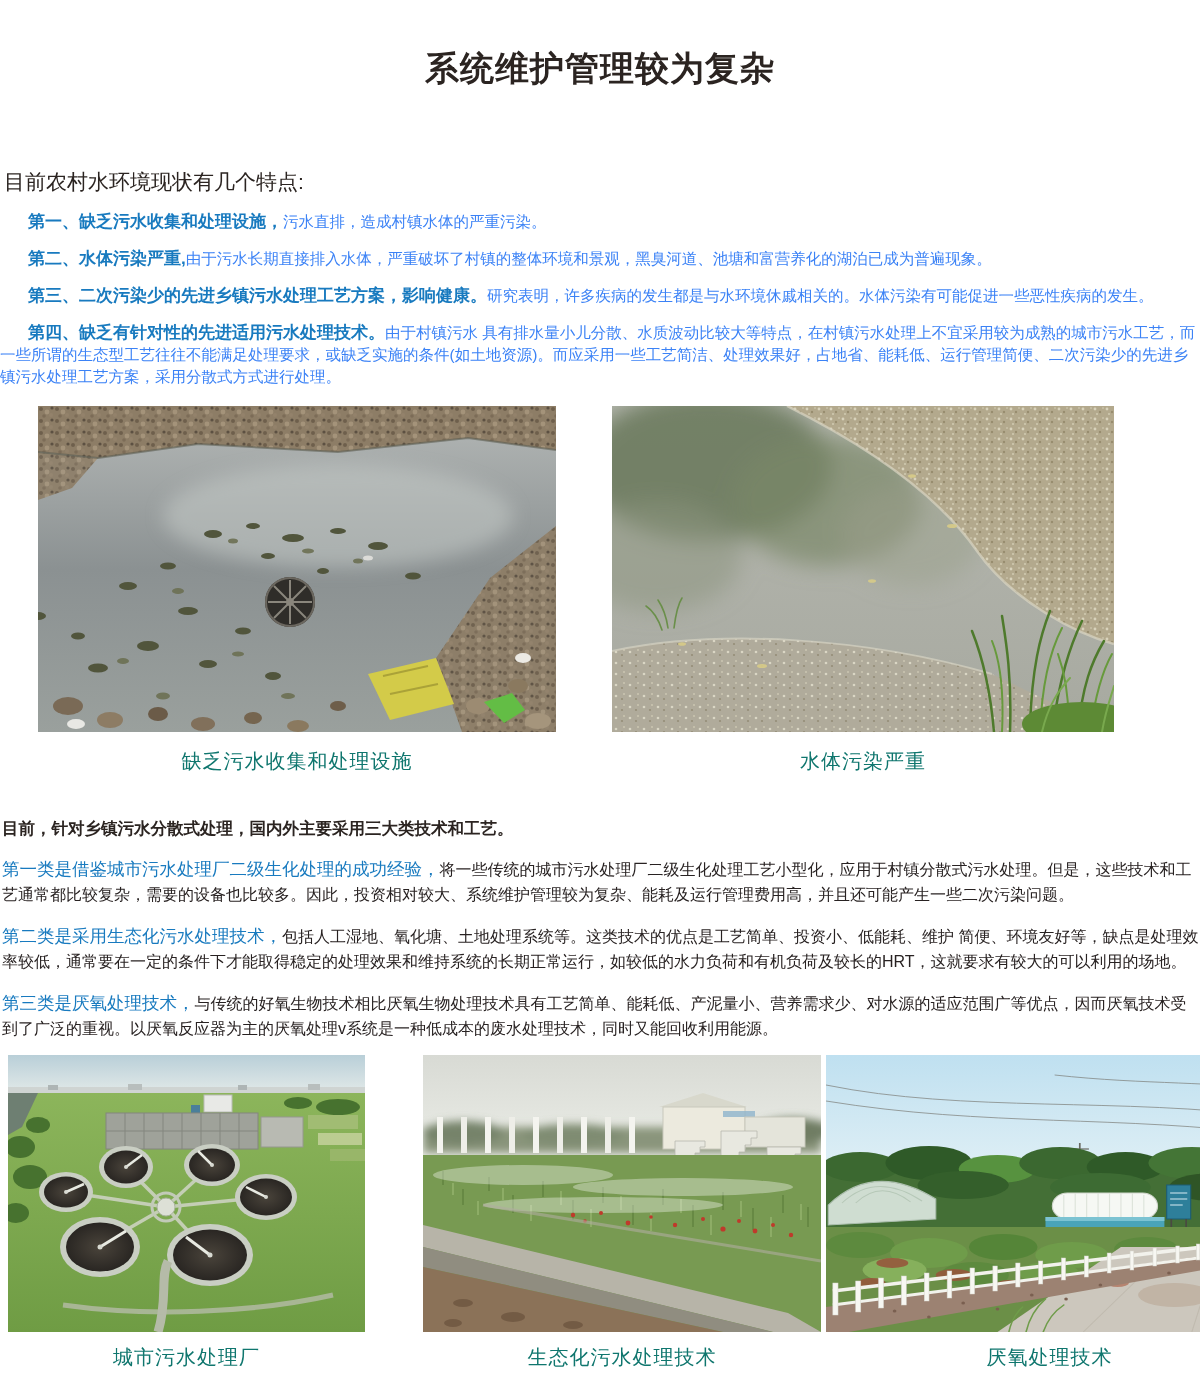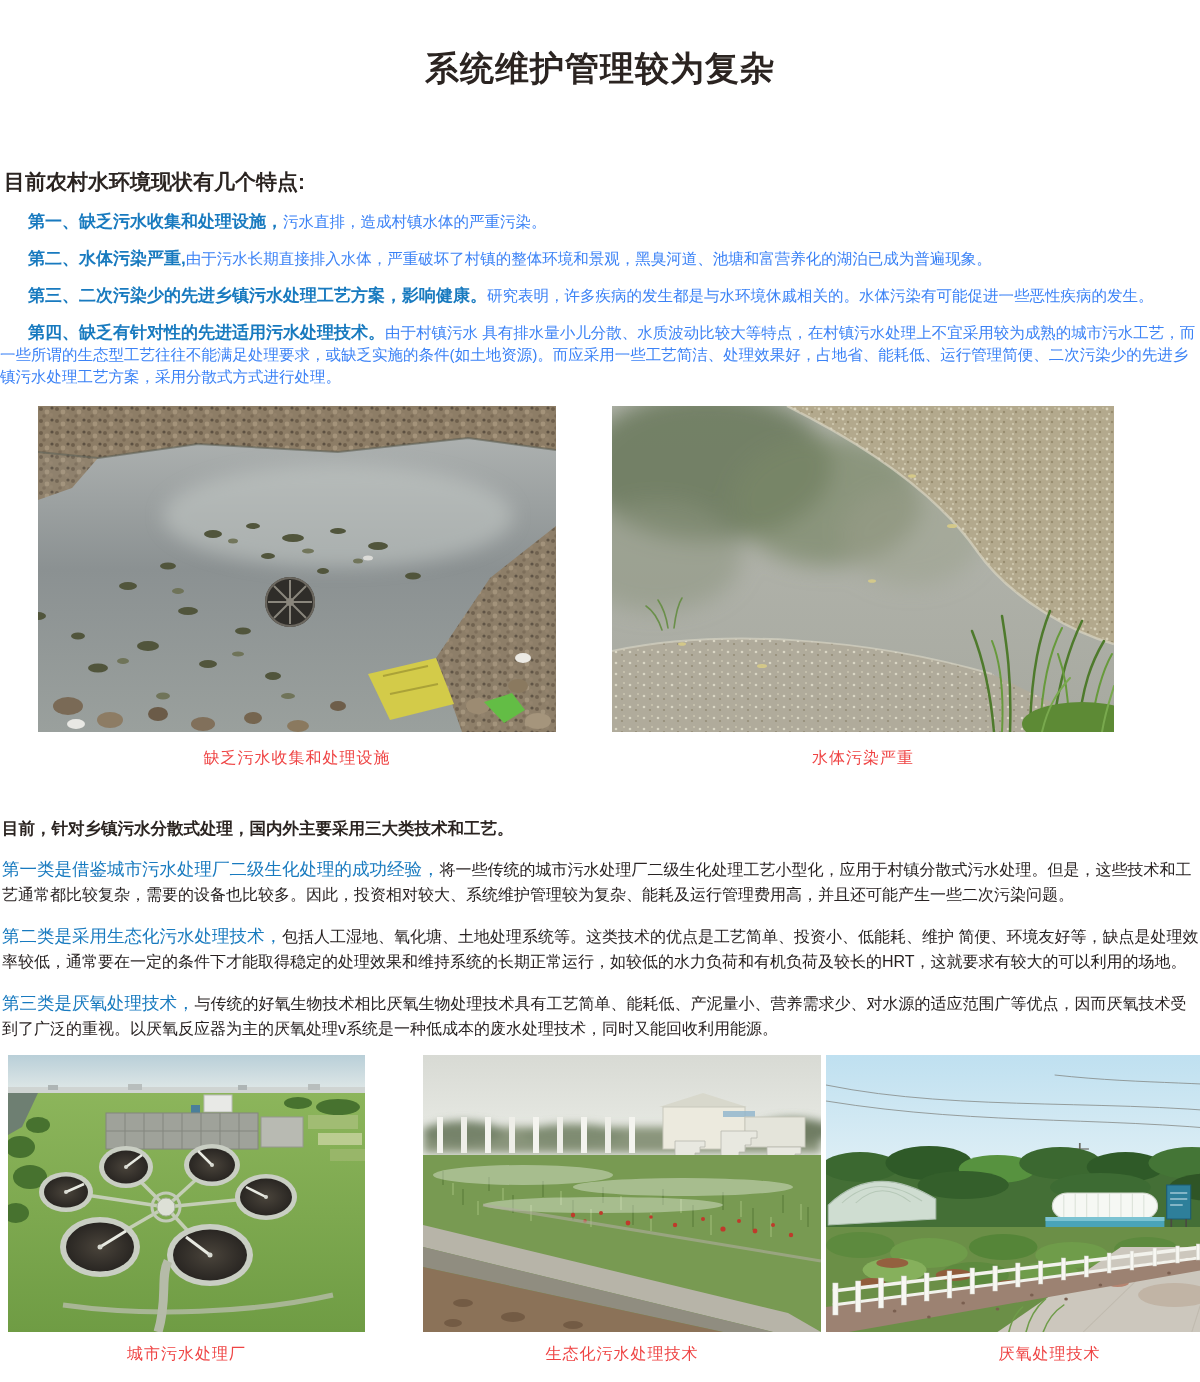--- a/index.html
+++ b/index.html
@@ -7,38 +7,38 @@
     width:1200px; min-height:1382px; background:#ffffff;
     font-family:"Liberation Sans","DejaVu Sans",sans-serif;
     color:#282222;
   }
   .page{position:relative;width:1200px;}
   h1.title{
     margin:46px 0 0 0; text-align:center;
     font-size:34px; font-weight:bold; letter-spacing:1px; color:#2b2421;
   }
   h2.s1-heading{
-    margin:76px 0 0 4px; font-size:21px; font-weight:bold; color:#2b2421;
+    margin:76px 0 0 4px; font-size:21px; font-weight:normal; color:#2b2421;
   }
   p.point{
     margin:15px 0 0 0; font-size:15.5px; line-height:22px; text-indent:28px;
   }
   p.point .lead{ font-size:17px; font-weight:bold; }
   p.point .body{ font-size:15.5px; color:#3b82f6; }
   .lead{ color:#187ABF; }
   .figrow{ position:relative; }
   .figrow1{ margin-top:18px; height:368px; }
   .figrow2{ margin-top:14px; height:315px; }
   figure{ position:absolute; margin:0; top:0; }
   .imgbox{ display:block; overflow:hidden; line-height:0; }
   .figrow1 .imgbox{ height:326px; }
   .figrow2 .imgbox{ height:277px; }
   .imgbox svg{ width:100%; height:100%; display:block; }
   figcaption{
-    text-align:center; color:#ef4444; font-size:16px; letter-spacing:1px;
+    text-align:center; color:#0f766e; font-size:20px; letter-spacing:1px;
   }
   .figrow1 figcaption{ margin-top:16px; }
   .figrow2 figcaption{ margin-top:12px; }
   #fig-1a{ left:38px;  width:518px; }
   #fig-1b{ left:612px; width:502px; }
   #fig-2a{ left:8px;   width:357px; }
   #fig-2b{ left:391px; width:398px;margin-left:32px; }
   #fig-2c{ left:826px; width:447px; }
   h3.s2-heading{
     margin:44px 0 0 2px; font-size:16.5px; font-weight:bold; color:#2b2421;

